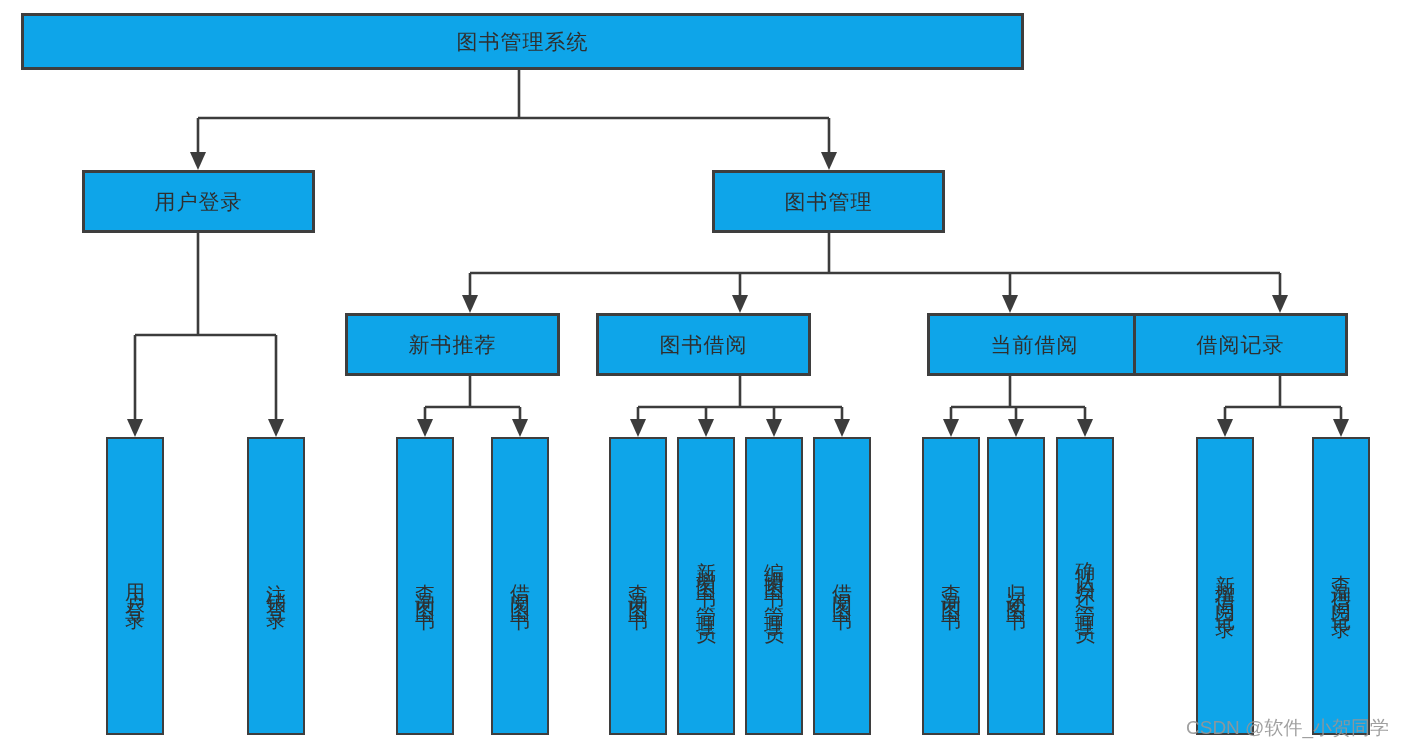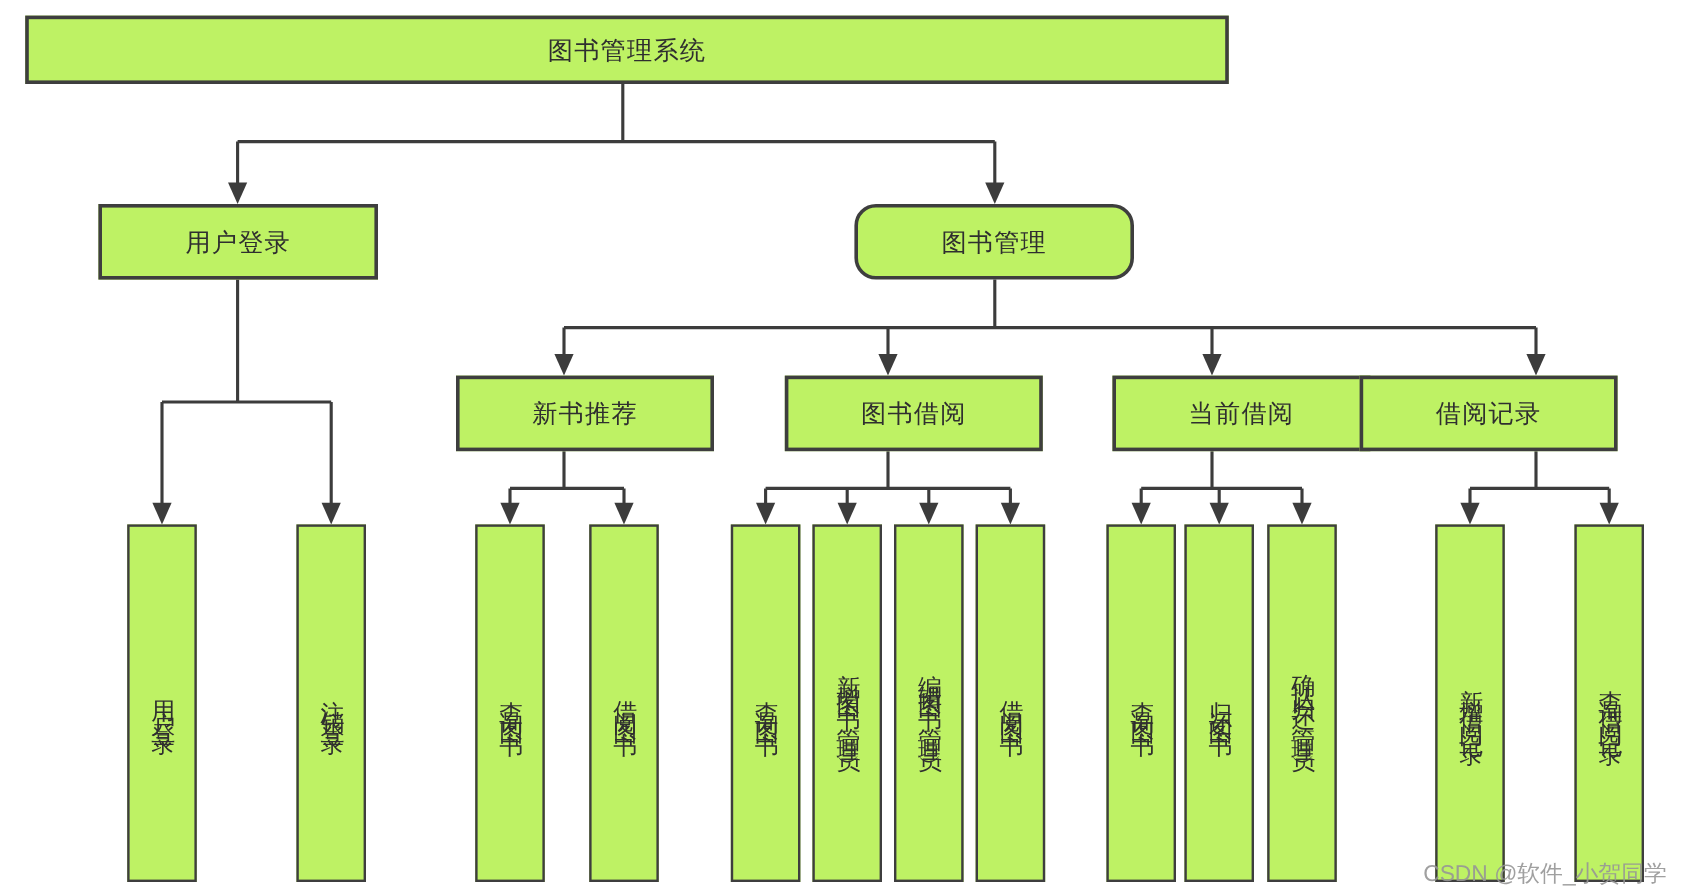--- a/index.html
+++ b/index.html
@@ -6,30 +6,30 @@
   body{
     width:1405px;height:747px;position:relative;overflow:hidden;
     font-family:"Liberation Sans","DejaVu Sans",sans-serif;
     color:#303030;
   }
   .canvas{position:absolute;left:0;top:0;width:1405px;height:747px;}
   svg.wires{position:absolute;left:0;top:0;}
   svg.wires path{fill:none;stroke:#3c3c3c;stroke-width:2.6;}
   svg.wires polygon{fill:#3c3c3c;stroke:none;}
   .node{
-    position:absolute;box-sizing:border-box;background:#bef264;
+    position:absolute;box-sizing:border-box;background:#0ea5e9;
     border:3px solid #3e3e3e;
     display:flex;align-items:center;justify-content:center;
   }
   .h-node{font-size:21px;letter-spacing:1px;color:#2f2f2f;}
   .root{left:21px;top:13px;width:1003px;height:57px;}
   .l2a{left:82px;top:170px;width:233px;height:63px;}
-  .l2b{left:712px;top:170px;width:233px;height:63px;border-radius:18px;}
+  .l2b{left:712px;top:170px;width:233px;height:63px;}
   .l3{top:313px;width:215px;height:63px;}
-  .l3a{left:380px;} .l3b{left:654px;} .l3c{left:903px;margin-left:24px;} .l3d{left:1133px;}
+  .l3a{left:345px;} .l3b{left:596px;} .l3c{left:903px;margin-left:24px;} .l3d{left:1133px;}
   .leaf{top:437px;width:58px;height:298px;border-width:2.5px;}
   .vtext{
     writing-mode:vertical-rl;text-orientation:mixed;
     font-size:20px;line-height:1.05;letter-spacing:9px;color:#2f2f2f;
   }
   .lf1{left:106px;} .lf2{left:247px;}
   .lf3{left:396px;} .lf4{left:491px;}
   .lf5{left:609px;} .lf6{left:677px;} .lf7{left:745px;} .lf8{left:813px;}
   .lf9{left:922px;} .lf10{left:987px;} .lf11{left:1056px;}
   .lf12{left:1196px;} .lf13{left:1312px;}

